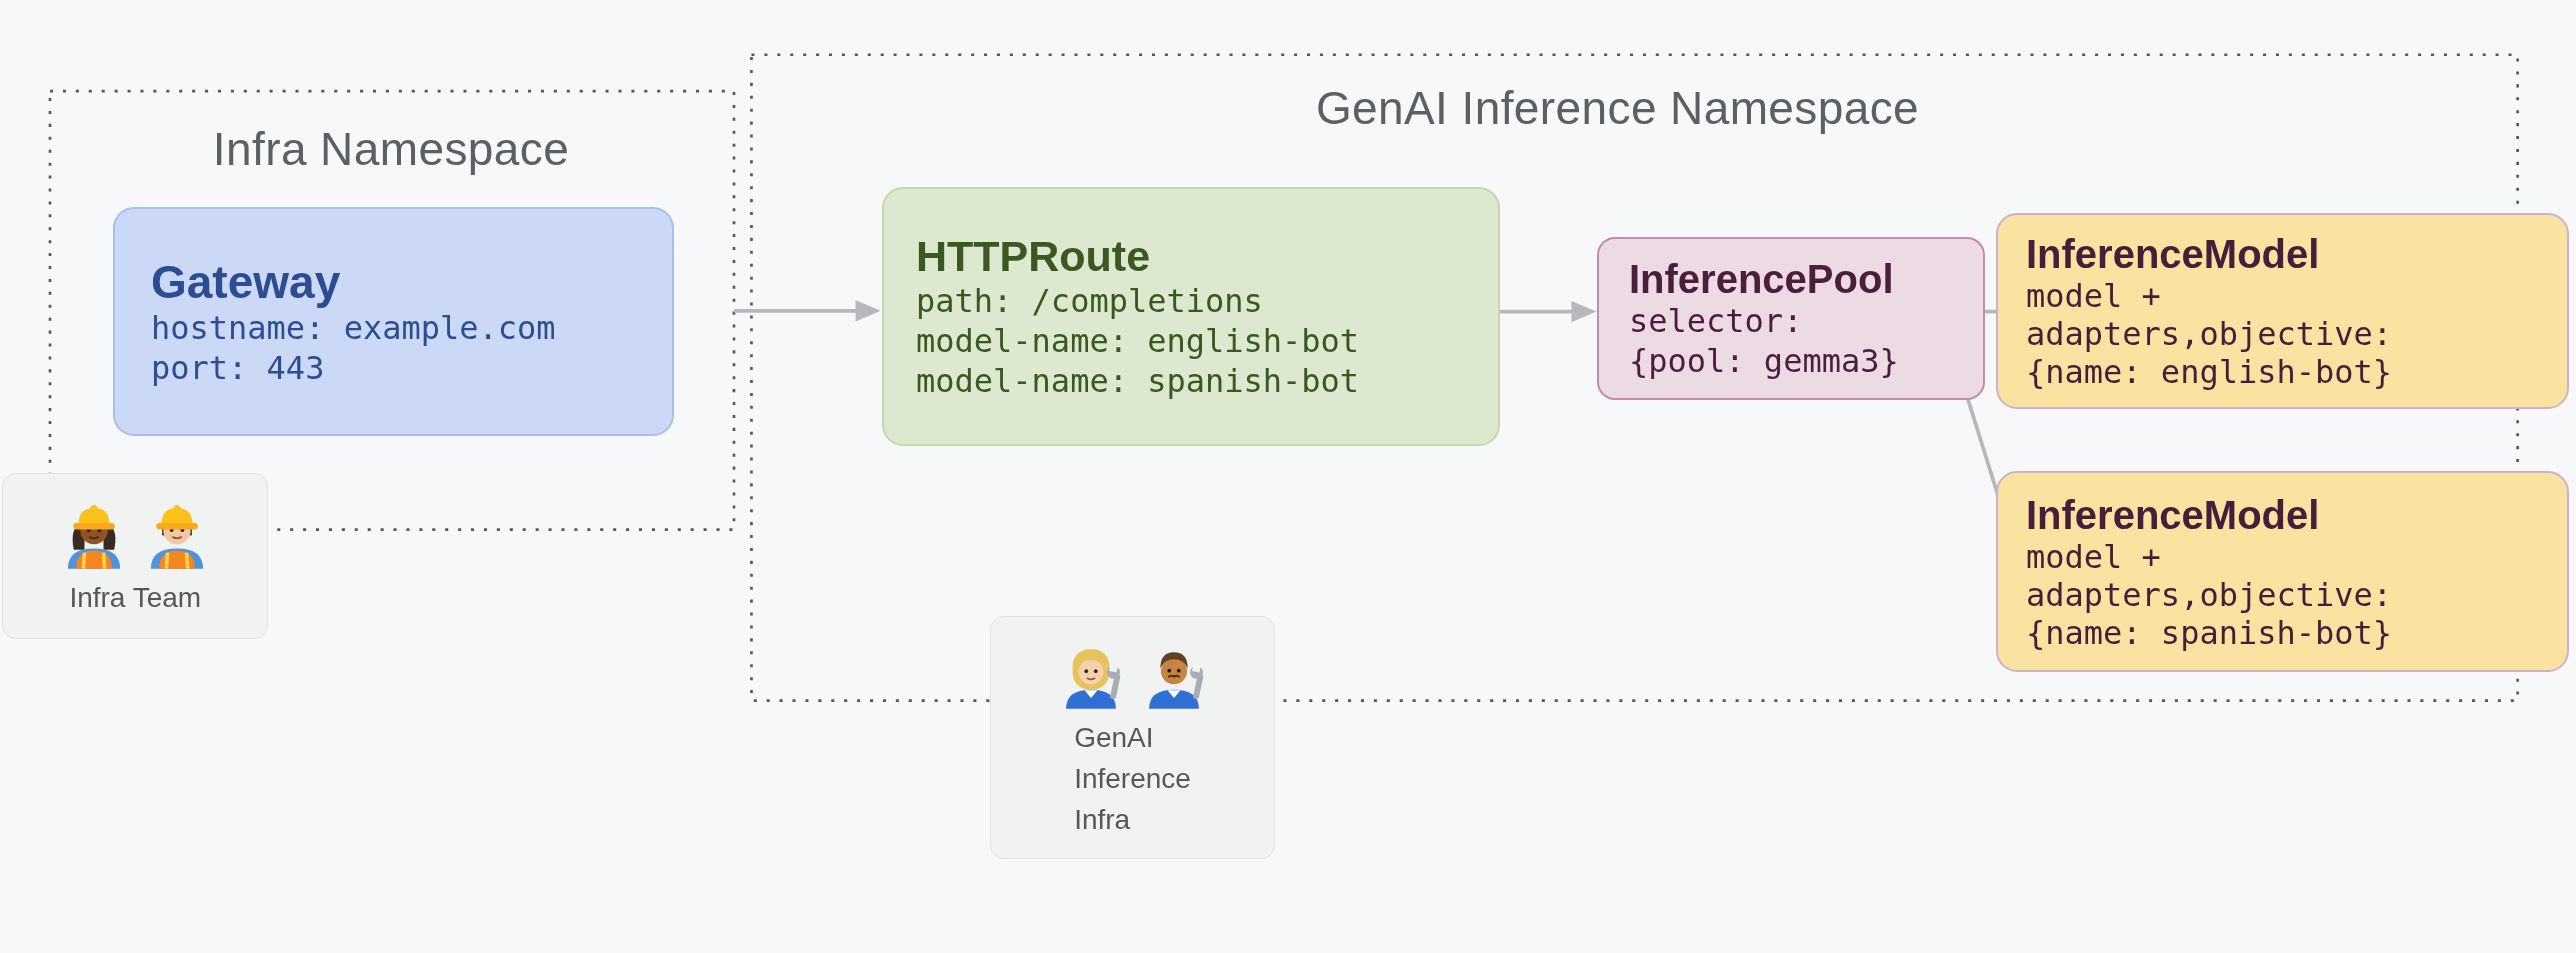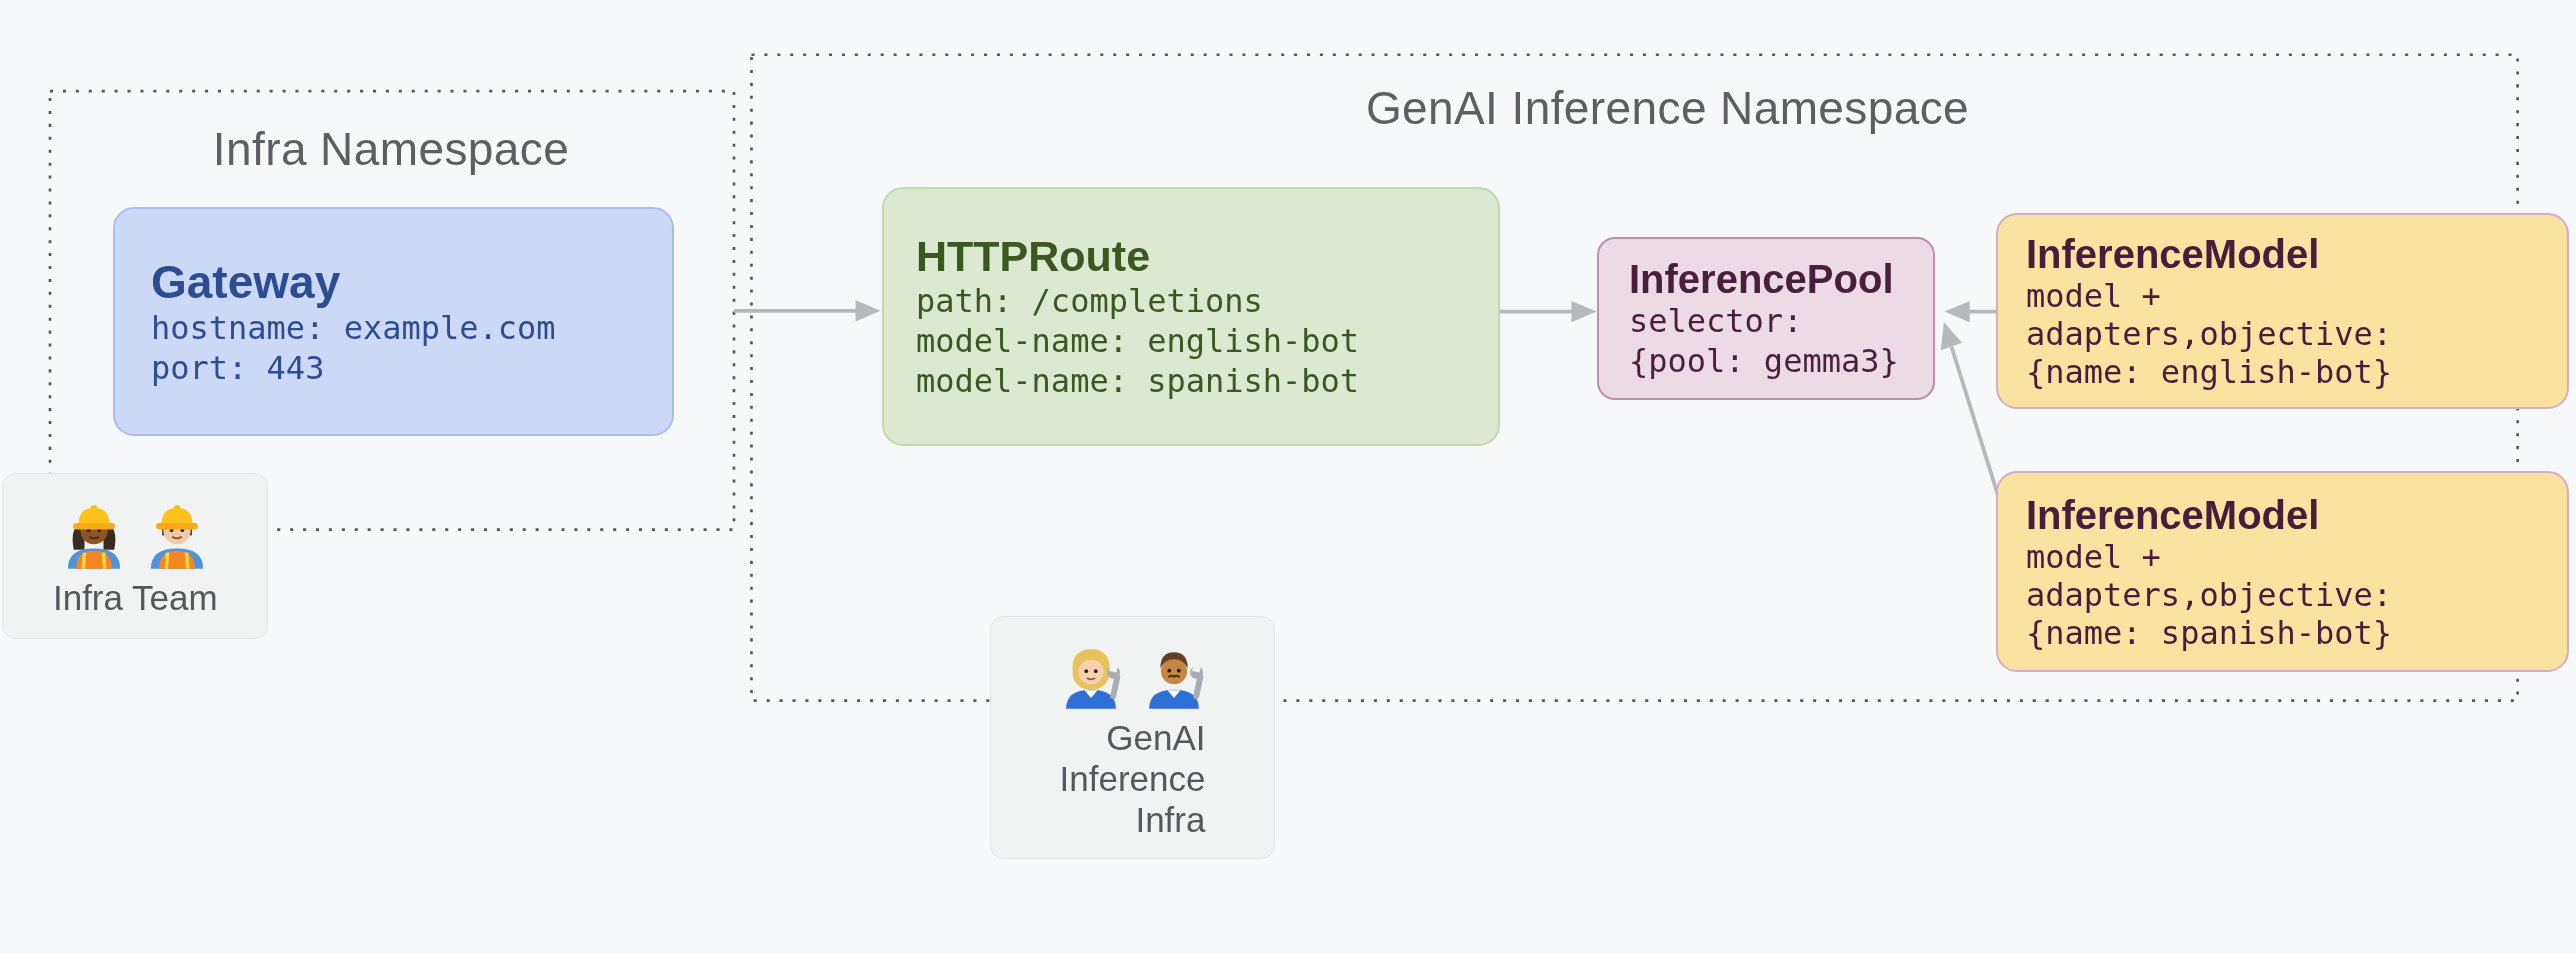--- a/index.html
+++ b/index.html
@@ -7,57 +7,57 @@
   #canvas{position:relative;width:2576px;height:953px;overflow:hidden;
           background:var(--canvas-bg,#f7f8fa);font-family:"Liberation Sans",sans-serif;}
   .overlay{position:absolute;left:0;top:0;width:2576px;height:953px;z-index:1;}
   .ns-rect{fill:none;stroke:var(--dotted-border);stroke-width:3.5;stroke-dasharray:4 13;}
   .arrow-line{stroke:var(--arrow);stroke-width:5;fill:none;}
   .arrow-head{fill:var(--arrow);stroke:none;}
 
   .ns-title{position:absolute;z-index:2;text-align:center;font-size:46px;line-height:47px;
             color:var(--ns-title);letter-spacing:0.4px;}
   #infra-title{left:49px;top:126px;width:684px;}
-  #genai-title{left:784px;top:85px;width:1767px;}
+  #genai-title{left:734px;top:85px;width:1767px;}
 
   .node{position:absolute;z-index:2;box-sizing:border-box;display:flex;flex-direction:column;
         justify-content:center;border-radius:21px;}
   .node .title{font-weight:bold;letter-spacing:0px;}
   .code{font-family:"DejaVu Sans Mono",monospace;}
 
   #gateway{left:113px;top:207px;width:561px;height:229px;padding-left:36px;
            background:var(--gateway-fill);border:2.3px solid var(--gateway-border);color:var(--gateway-text);}
   #gateway .title{font-size:46px;line-height:52px;}
   #gateway .code{font-size:32px;line-height:40px;}
 
   #httproute{left:882px;top:187px;width:618px;height:259px;padding-left:32px;
              background:var(--httproute-fill);border:2.3px solid var(--httproute-border);color:var(--httproute-text);}
   #httproute .title{font-size:43px;line-height:49px;}
   #httproute .code{font-size:32px;line-height:40px;}
 
-  #inference-pool{left:1597px;top:237px;width:338px;height:163px;padding-left:30px;border-radius:18px;
+  #inference-pool{left:1597px;top:237px;width:388px;height:163px;padding-left:30px;border-radius:18px;
                   background:var(--pool-fill);border:2.3px solid var(--pool-border);color:var(--pool-text);}
   #inference-pool .title{font-size:40px;line-height:44px;}
   #inference-pool .code{font-size:32px;line-height:40px;}
 
   .model{left:1996px;width:573px;padding-left:28px;
          background:var(--model-fill);border:2.3px solid var(--model-border);color:var(--model-text);}
   #inference-model-1{top:213px;height:196px;}
   #inference-model-2{top:471px;height:201px;}
   .model .title{font-size:40px;line-height:46px;}
   .model .code{font-size:32px;line-height:38px;}
 
   .team{position:absolute;z-index:3;box-sizing:border-box;display:flex;flex-direction:column;
         align-items:center;justify-content:center;border-radius:13.7px;gap:6px;
         background:var(--team-fill);border:1.5px solid var(--team-border);color:var(--team-label);}
   #infra-team{left:2.3px;top:473px;width:266px;height:166px;}
   #genai-team{left:990px;top:616px;width:285px;height:243px;}
   .emoji-row{display:flex;gap:7.6px;}
   .emoji{width:76px;height:76px;}
-  .team-label{font-size:35px;line-height:41px;text-align:right;}
+  .team-label{font-size:28px;line-height:41px;text-align:left;}
 </style>
 </head>
 <body>
 
 <div id="canvas">
 
   <svg class="overlay" viewBox="0 0 3388 1254">
     <rect class="ns-rect" x="65" y="120" width="900" height="577"></rect>
     <rect class="ns-rect" x="988" y="72" width="2324" height="850"></rect>
 

